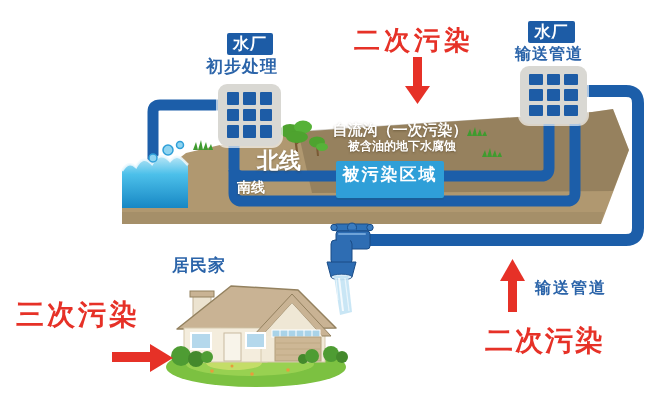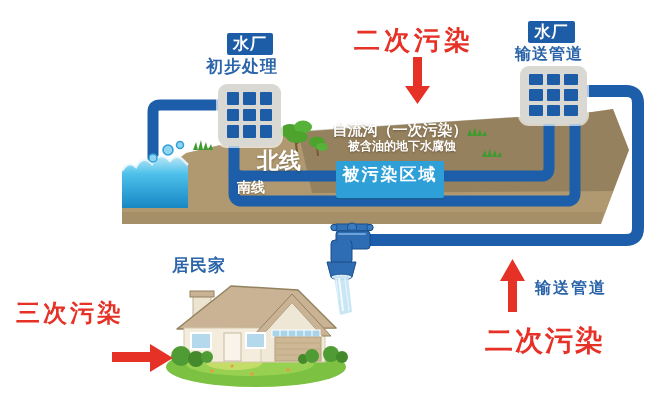--- a/index.html
+++ b/index.html
@@ -171,21 +171,21 @@
   </div>
 
   <div class="label plantbadge" style="left:227px;top:33px;width:46px;">水厂</div>
   <div class="label blue-txt" style="left:206px;top:58px;font-size:17px;letter-spacing:1px;">初步处理</div>
 
   <div class="label plantbadge" style="left:528px;top:21px;width:47px;">水厂</div>
   <div class="label blue-txt" style="left:515px;top:46px;font-size:16px;letter-spacing:1px;">输送管道</div>
 
   <div class="label red-txt" style="left:354px;top:27px;font-size:26px;letter-spacing:4px;">二次污染</div>
   <div class="label red-txt" style="left:485px;top:327px;font-size:28px;letter-spacing:2px;">二次污染</div>
-  <div class="label red-txt" style="left:16px;top:301px;font-size:24px;letter-spacing:3px;">三次污染</div>
+  <div class="label red-txt" style="left:16px;top:301px;font-size:28px;letter-spacing:3px;">三次污染</div>
 
   <div class="label white-txt" style="left:257px;top:150px;font-size:22px;">北线</div>
   <div class="label white-txt" style="left:237px;top:180px;font-size:14px;">南线</div>
   <div class="label blue-txt" style="left:535px;top:280px;font-size:16px;letter-spacing:2px;">输送管道</div>
 
   <div class="label white-txt" style="left:320px;top:122px;width:160px;text-align:center;font-size:15px;">自流沟（一次污染）</div>
   <div class="label white-txt" style="left:318px;top:140px;width:168px;text-align:center;font-size:12px;">被含油的地下水腐蚀</div>
   <div class="label zonebadge" style="left:336px;top:161px;width:108px;height:37px;line-height:27px;">被污染区域</div>
 
   <div class="label blue-txt" style="left:140px;top:257px;font-size:17px;letter-spacing:1px;margin-left:32px;">居民家</div>

